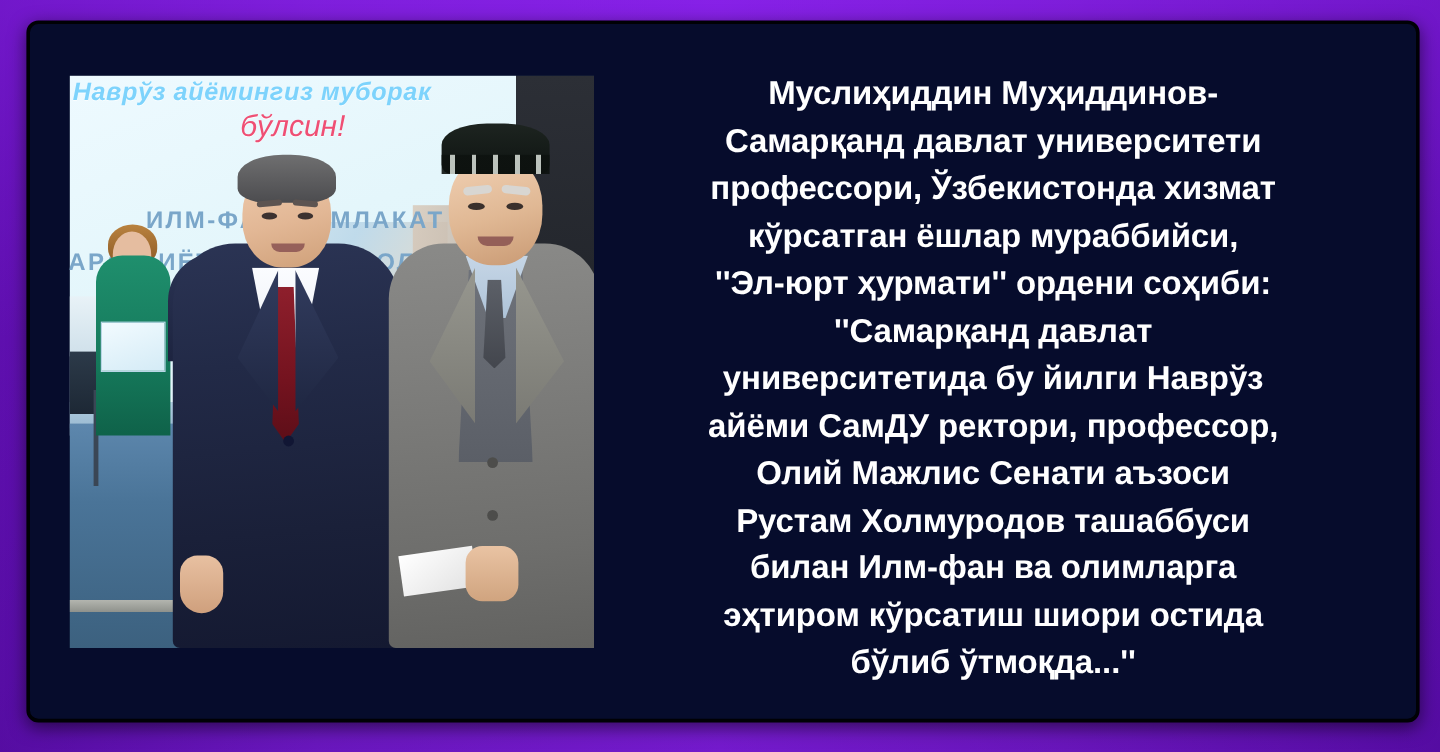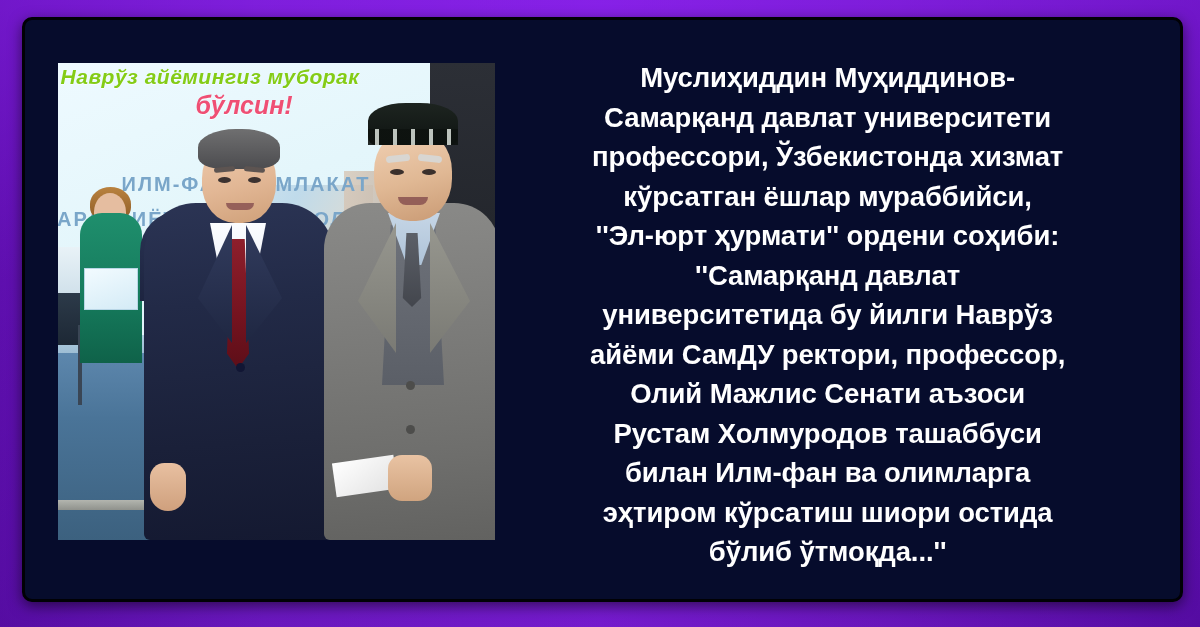--- a/index.html
+++ b/index.html
@@ -42,28 +42,28 @@
   #screen-backdrop{
     left:0; top:0; width:372px; height:300px;
     background:linear-gradient(160deg,#eefaff 0%,#e4f6fb 45%,#dff2f8 100%);
   }
   #hall-dark-right{
     left:372px; top:0; width:65px; height:300px;
     background:linear-gradient(180deg,#2c2f36 0%,#23262c 60%,#1b1e24 100%);
   }
   #banner-line-red{
     left:0; top:2px; width:304px; height:30px;
-    color:#84cc16; font-style:italic; font-weight:700;
+    color:#7dd3fc; font-style:italic; font-weight:700;
     font-size:21px; letter-spacing:.5px;
     text-align:center; white-space:nowrap; overflow:hidden;
     text-shadow:0 1px 0 rgba(255,255,255,.7);
   }
   #banner-line-red2{
     left:0; top:28px; width:372px; height:32px;
-    color:#ef4f74; font-style:italic; font-weight:700;
+    color:#ef4f74; font-style:italic; font-weight:400;
     font-size:25px; text-align:center;
     text-shadow:0 1px 0 rgba(255,255,255,.7);
   }
   #banner-line-blue1{
     left:2px; top:110px; width:372px;
     color:#7aa6c9; font-weight:700; font-size:20px;
     letter-spacing:2px; text-align:center; white-space:nowrap;
   }
   #banner-line-blue2{
     left:-14px; top:145px; width:390px;

